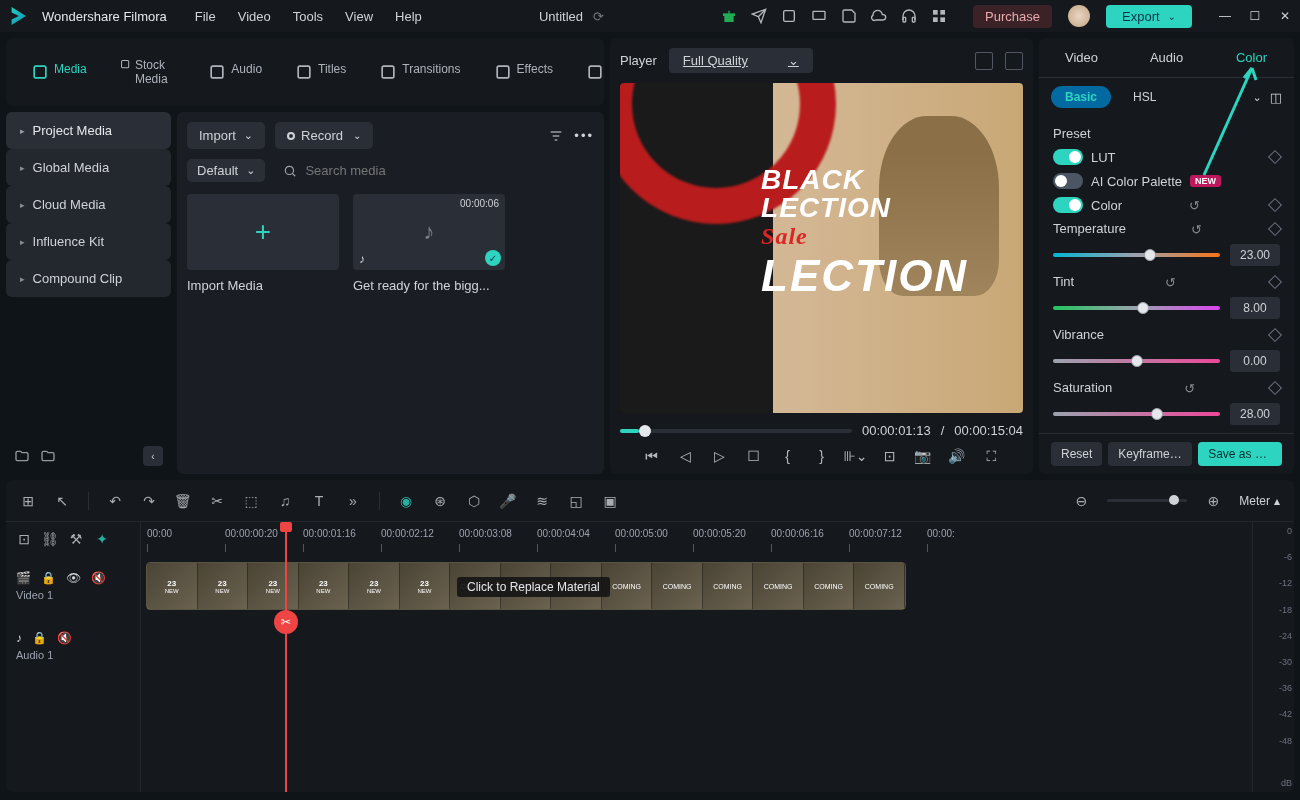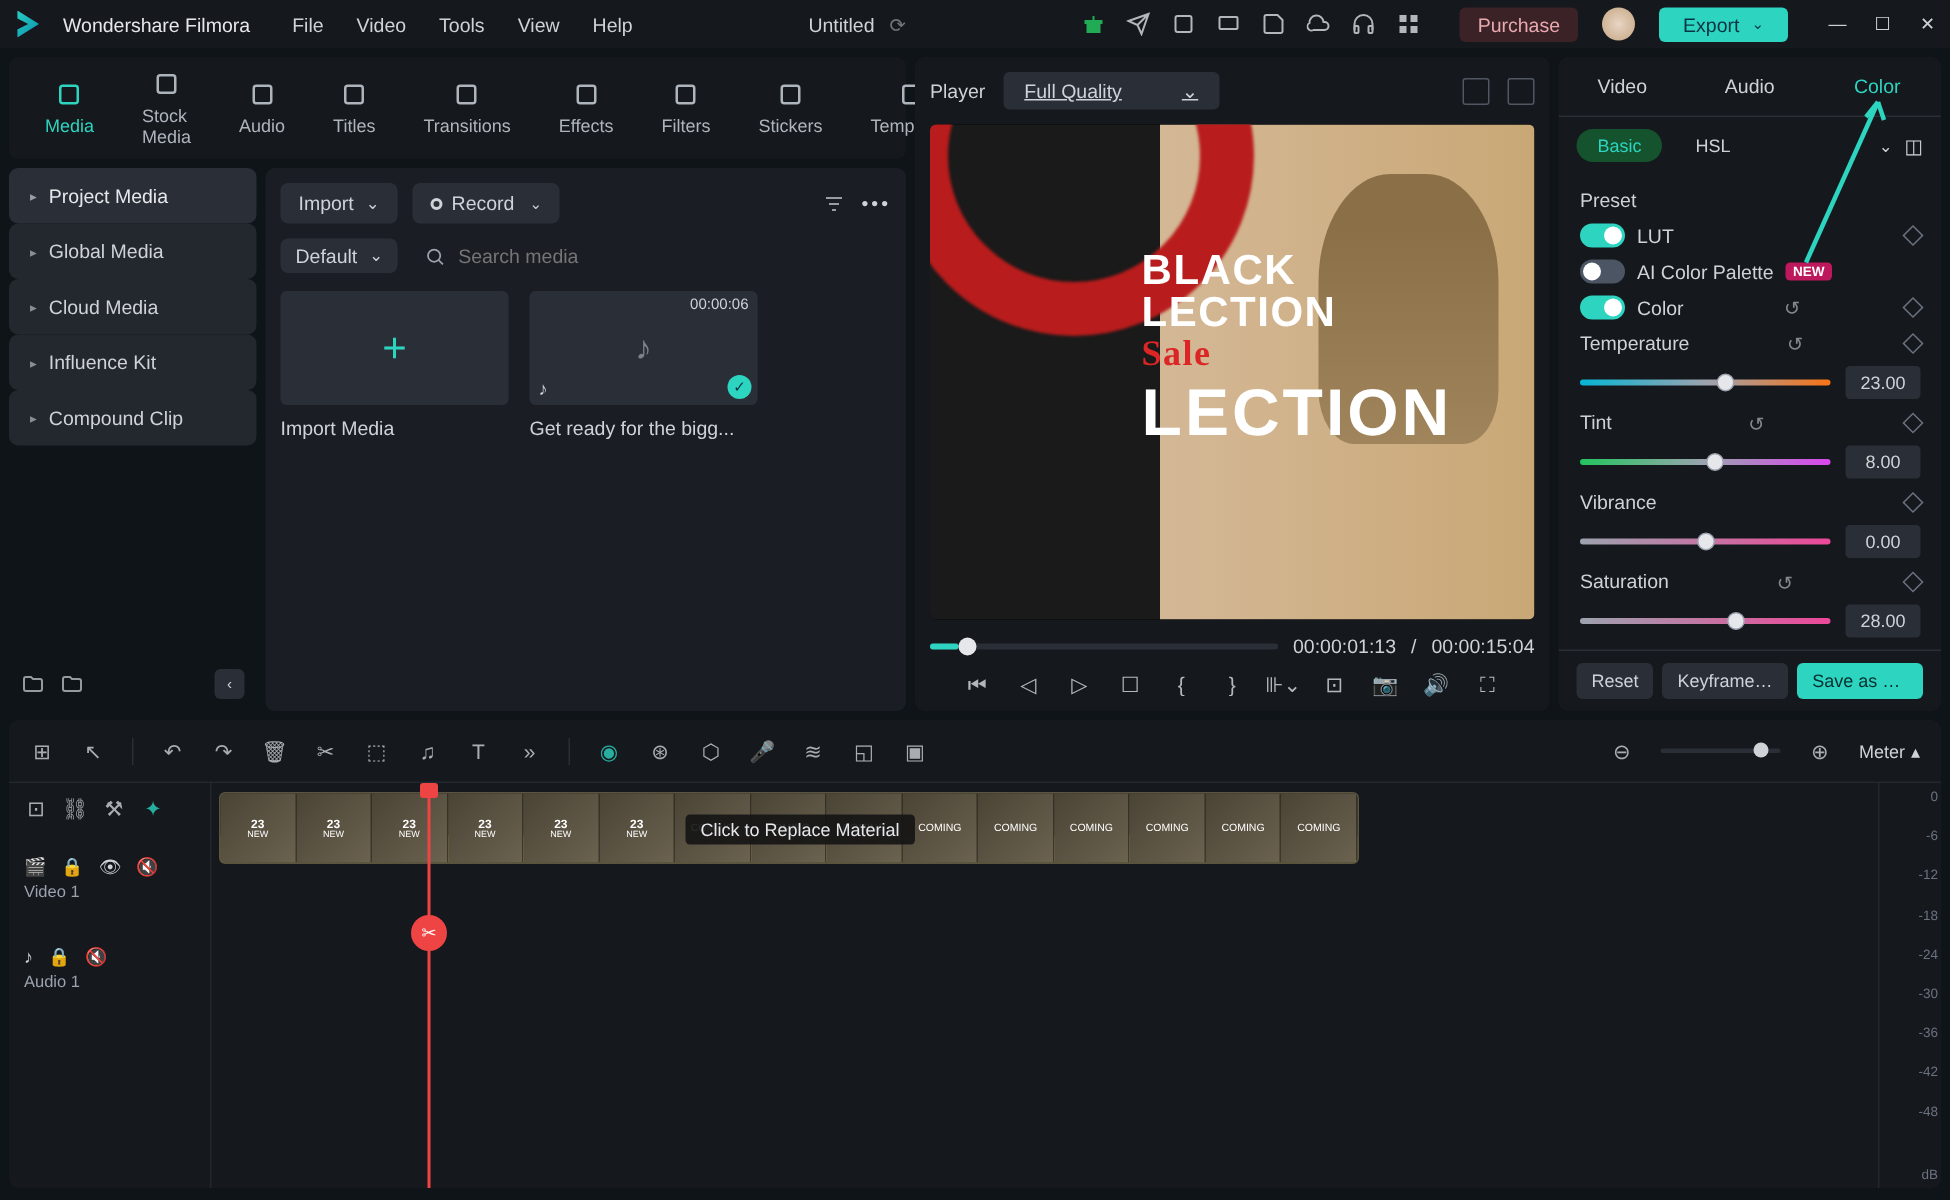--- a/index.html
+++ b/index.html
@@ -14,21 +14,21 @@
 .tico { width:16px; height:16px; opacity:.85; }
 .purchase { background:#3a2226; color:#e9a9af; padding:4px 12px; border-radius:4px; font-size:13px; border:none; }
 .avatar { width:22px; height:22px; border-radius:50%; background:radial-gradient(circle,#e8d5c4,#c4a582); }
 .export-btn { background:#2dd4bf; color:#083344; padding:4px 16px; border-radius:4px; font-size:13px; border:none; display:flex; align-items:center; gap:8px; font-weight:500; }
 .winctl { display:flex; gap:16px; margin-left:10px; }
 .winctl span { width:14px; height:14px; display:flex; align-items:center; justify-content:center; font-size:12px; }
 
 .workspace { display:flex; height:448px; }
 .left-panel { width:610px; display:flex; flex-direction:column; }
 .tool-tabs { height:68px; display:flex; align-items:center; padding:0 24px; gap:32px; background:#15181d; margin:6px; border-radius:6px; }
-.tool-tab { display:flex; flex-direction:column; align-items:center; gap:4px; font-size:12px; color:#aeb4bc; cursor:pointer; }
+.tool-tab { display:flex; flex-direction:row; gap:4px; font-size:12px; color:#aeb4bc; cursor:pointer; }
 .tool-tab.active { color:#2dd4bf; }
 .tool-tab .ticon { width:20px; height:20px; }
 
 .media-area { display:flex; flex:1; margin:0 6px 6px 6px; gap:6px; }
 .media-sidebar { width:165px; display:flex; flex-direction:column; gap:4px; }
 .media-item { padding:11px 14px; background:#23272e; border-radius:6px; color:#cfd3d8; font-size:13px; display:flex; align-items:center; gap:8px; cursor:pointer; }
 .media-item.active { background:#2a2f37; color:#e5e7eb; }
 .media-item::before { content:'▸'; font-size:9px; opacity:.6; }
 .media-sidebar-foot { margin-top:auto; display:flex; gap:10px; padding:8px; align-items:center; }
 .msf-ico { width:16px; height:16px; opacity:.7; }
@@ -54,41 +54,41 @@
 .check-badge { position:absolute; bottom:4px; right:4px; width:16px; height:16px; background:#2dd4bf; border-radius:50%; display:flex; align-items:center; justify-content:center; font-size:10px; color:#083344; }
 .music-ico { position:absolute; bottom:4px; left:6px; font-size:12px; }
 
 .preview-panel { flex:1; margin:6px 6px 6px 0; background:#15181d; border-radius:6px; display:flex; flex-direction:column; padding:10px; }
 .preview-head { display:flex; align-items:center; gap:12px; margin-bottom:10px; }
 .quality-dd { background:#2a2f37; padding:5px 14px; border-radius:4px; display:flex; align-items:center; gap:40px; font-size:13px;text-decoration:underline; }
 .quality-dd::after { content:'⌄'; }
 .preview-head-right { margin-left:auto; display:flex; gap:12px; }
 .ph-ico { width:18px; height:18px; opacity:.7; border:1px solid #6b7280; border-radius:2px; }
 .preview-video { flex:1; background:#000; border-radius:4px; position:relative; overflow:hidden; display:flex; align-items:center; justify-content:center; }
-.preview-content { position:relative; width:100%; height:100%; background:linear-gradient(90deg,#1a1a1a 0%,#1a1a1a 38%,#d4b896 38%,#c9a876 100%); }
+.preview-content { position:relative; width:100%; height:100%; background:linear-gradient(90deg,#1a1a1a 0%,#1a1a1a 38%,#d4b896 38%,#c9a876 100%);font-style:italic; }
 .red-ring { position:absolute; left:-6%; top:-30%; width:240px; height:240px; border:36px solid #b91c1c; border-radius:50%; filter:blur(1px); }
 .preview-text { position:absolute; left:35%; top:25%; color:#fff; font-weight:800; font-size:28px; line-height:1; letter-spacing:1px; }
 .sale-text { color:#dc2626; font-family:cursive; font-size:24px; margin-top:2px; }
 .election { font-size:44px; letter-spacing:2px; margin-top:6px; }
 .model { position:absolute; right:6%; top:10%; width:120px; height:180px; background:linear-gradient(180deg,#8b6f47 20%,#a0845c 100%); border-radius:40% 40% 20% 20%; }
 .preview-scrub { display:flex; align-items:center; gap:10px; margin-top:10px; }
 .scrub-track { flex:1; height:4px; background:#2a2f37; border-radius:2px; position:relative; }
 .scrub-fill { position:absolute; left:0; top:0; height:100%; width:8%; background:#2dd4bf; border-radius:2px; }
 .scrub-thumb { position:absolute; left:8%; top:-4px; width:12px; height:12px; background:#e5e7eb; border-radius:50%; }
 .timecode { font-size:13px; color:#cfd3d8; font-variant-numeric:tabular-nums; }
 .preview-ctrls { display:flex; gap:18px; align-items:center; margin-top:10px; justify-content:center; }
 .pc-ico { width:16px; height:16px; opacity:.85; display:flex; align-items:center; justify-content:center; font-size:14px; }
 
 .inspector { width:255px; margin:6px 6px 6px 0; background:#15181d; border-radius:6px; display:flex; flex-direction:column; overflow:hidden; }
 .insp-tabs { display:flex; height:40px; border-bottom:1px solid #2a2f37; }
 .insp-tab { flex:1; display:flex; align-items:center; justify-content:center; font-size:13px; cursor:pointer; }
 .insp-tab.active { color:#2dd4bf; }
 .insp-subtabs { display:flex; gap:8px; padding:8px 12px; align-items:center; }
 .subtab { padding:4px 14px; border-radius:12px; font-size:12px; }
-.subtab.active { background:#14532d; color:#2dd4bf; }
+.subtab.active { background:#0369a1; color:#2dd4bf;font-weight:bold; }
 .insp-body { flex:1; overflow-y:auto; padding:0 14px 8px 14px; }
 .insp-body::-webkit-scrollbar { width:4px; }
 .insp-body::-webkit-scrollbar-thumb { background:#2a2f37; }
 .insp-section { font-size:13px; color:#cfd3d8; margin:10px 0 6px 0; }
 .insp-row { display:flex; align-items:center; gap:8px; margin:8px 0; }
 .toggle { width:30px; height:16px; background:#2dd4bf; border-radius:8px; position:relative; }
 .toggle.off { background:#4b5563; }
 .toggle::after { content:''; position:absolute; width:12px; height:12px; background:#fff; border-radius:50%; top:2px; right:2px; }
 .toggle.off::after { left:2px; right:auto; }
 .diamond { width:10px; height:10px; border:1px solid #6b7280; transform:rotate(45deg); margin-left:auto; }
@@ -545,20 +545,33 @@
             <div class="tl-track-icons">
               <span>♪</span>
               <span>🔒</span>
               <span>🔇</span>
             </div>
             <div class="tl-track-label">Audio 1</div>
           </div>
         </div>
     </div>
     <div class="tl-right">
+      <div class="tl-ruler" id="tl-ruler">
+          <div class="tl-tick" style="left: 6px;">00:00</div>
+          <div class="tl-tick" style="left: 84px;">00:00:00:20</div>
+          <div class="tl-tick" style="left: 162px;">00:00:01:16</div>
+          <div class="tl-tick" style="left: 240px;">00:00:02:12</div>
+          <div class="tl-tick" style="left: 318px;">00:00:03:08</div>
+          <div class="tl-tick" style="left: 396px;">00:00:04:04</div>
+          <div class="tl-tick" style="left: 474px;">00:00:05:00</div>
+          <div class="tl-tick" style="left: 552px;">00:00:05:20</div>
+          <div class="tl-tick" style="left: 630px;">00:00:06:16</div>
+          <div class="tl-tick" style="left: 708px;">00:00:07:12</div>
+          <div class="tl-tick" style="left: 786px;">00:00:</div>
+        </div>
       <div class="playhead">
           <div class="playhead-scissors">✂</div>
         </div>
       <div class="tl-tracks">
         <div class="tl-track">
           <div class="clip">
             <div id="clip-frames" style="display:flex;width:100%">
                 <div class="clip-frame">
                   <b>23</b>
                   <span style="font-size:6px">NEW</span>

